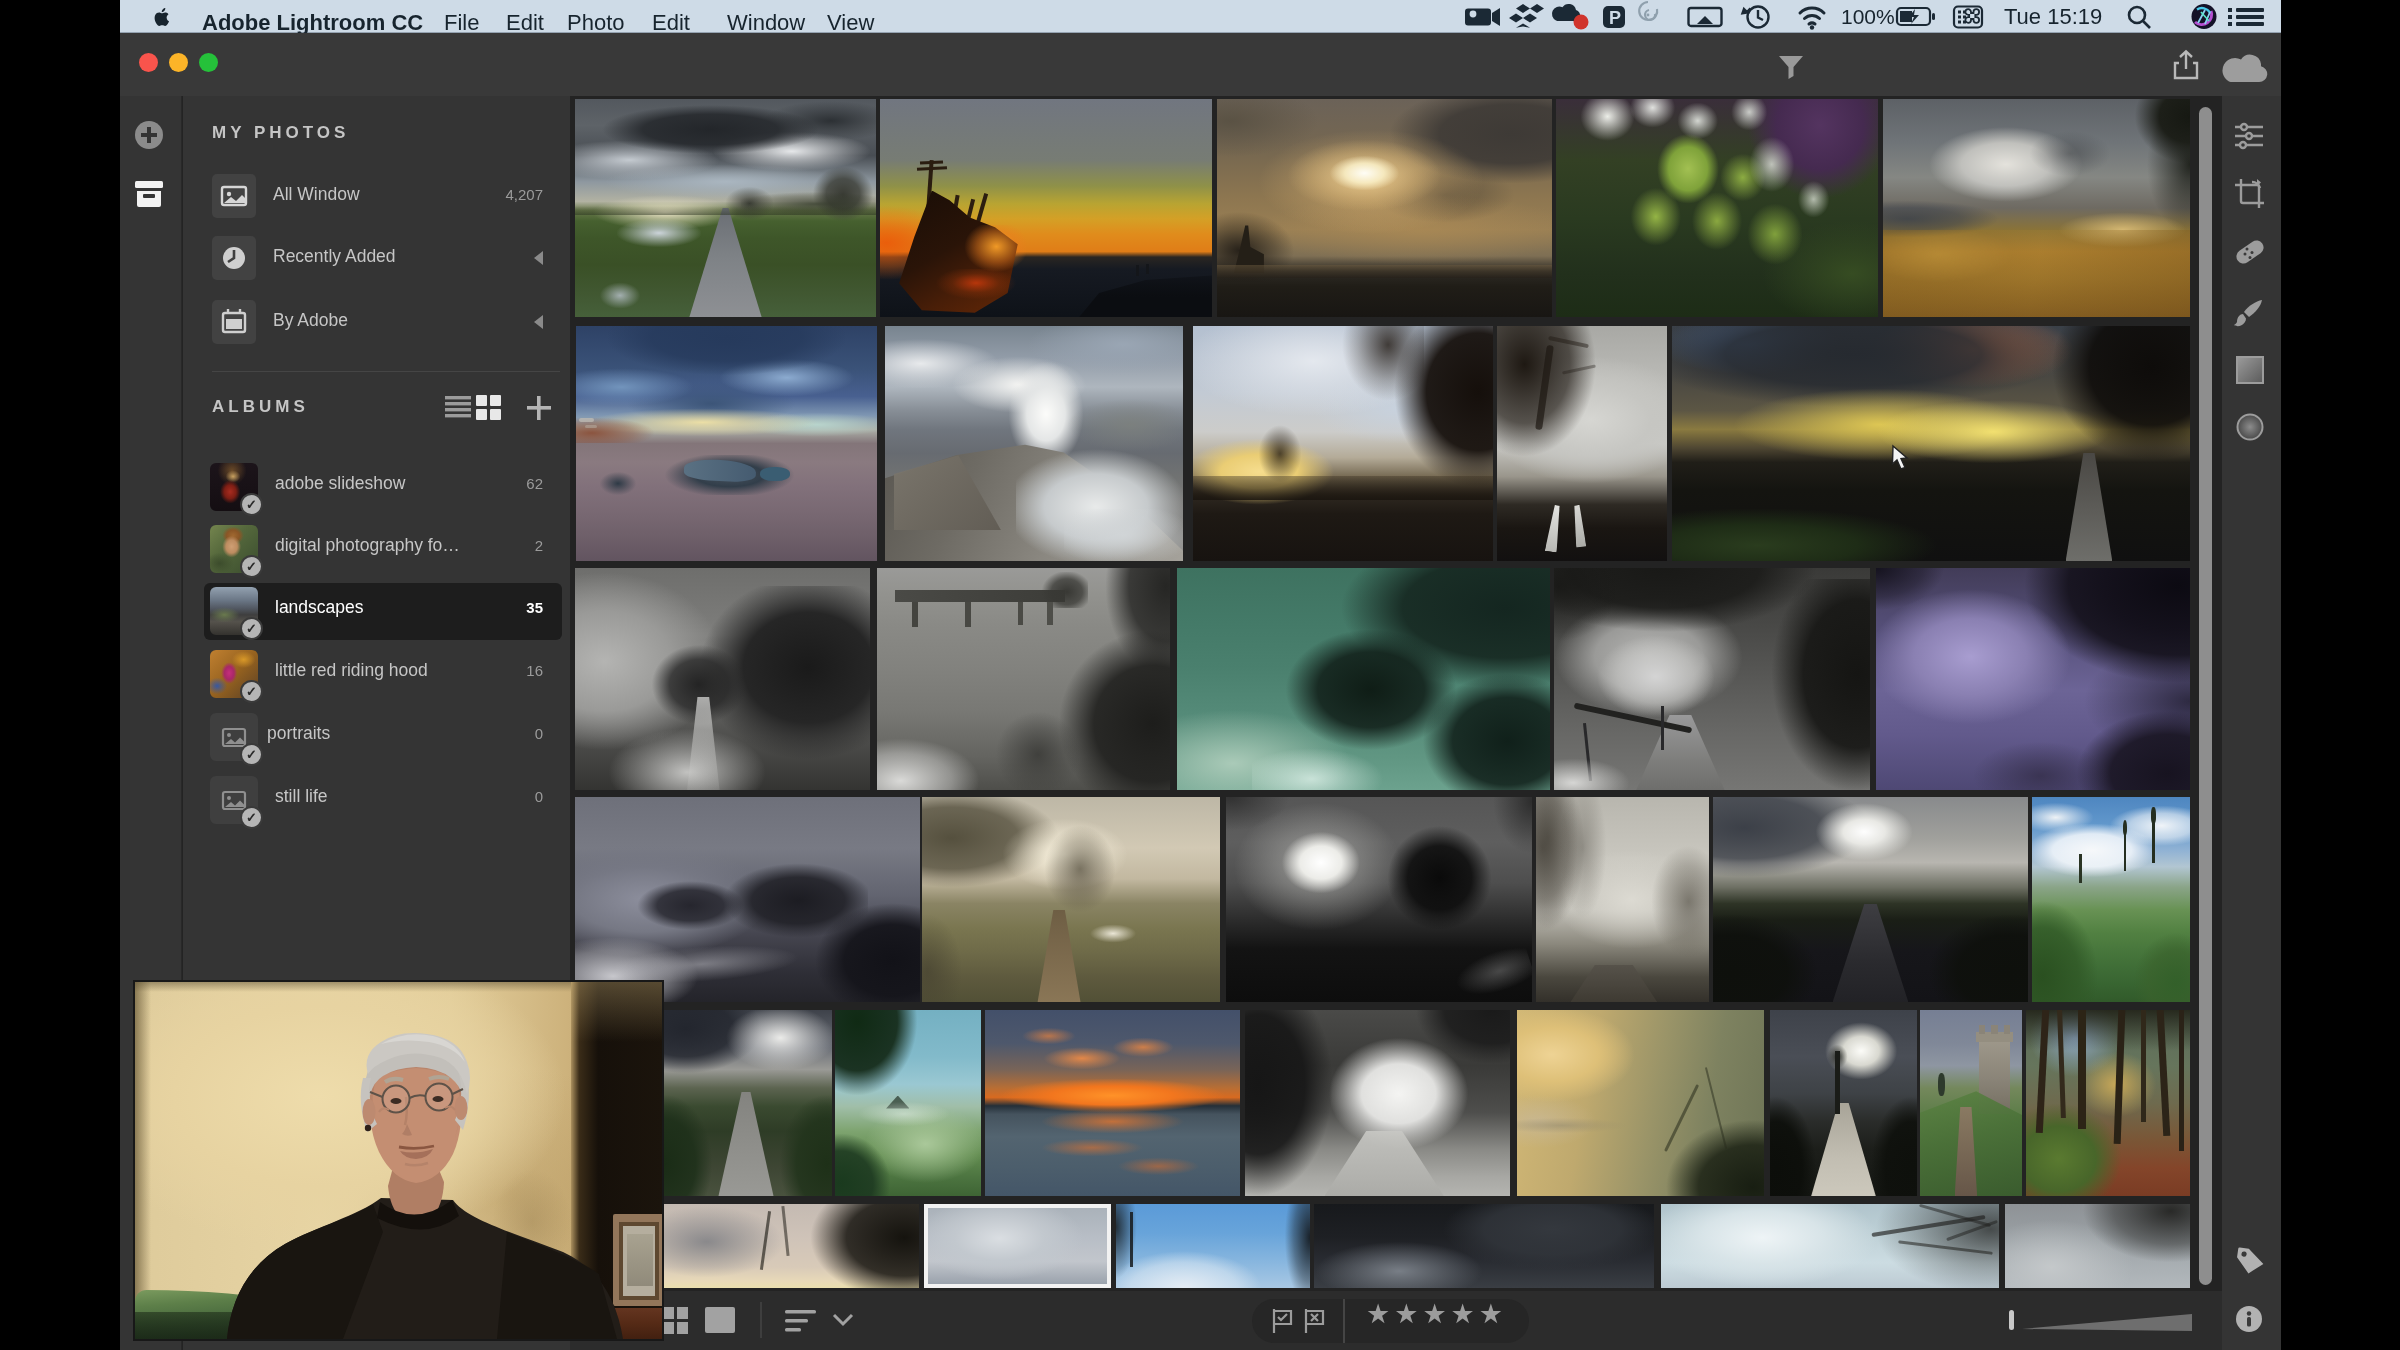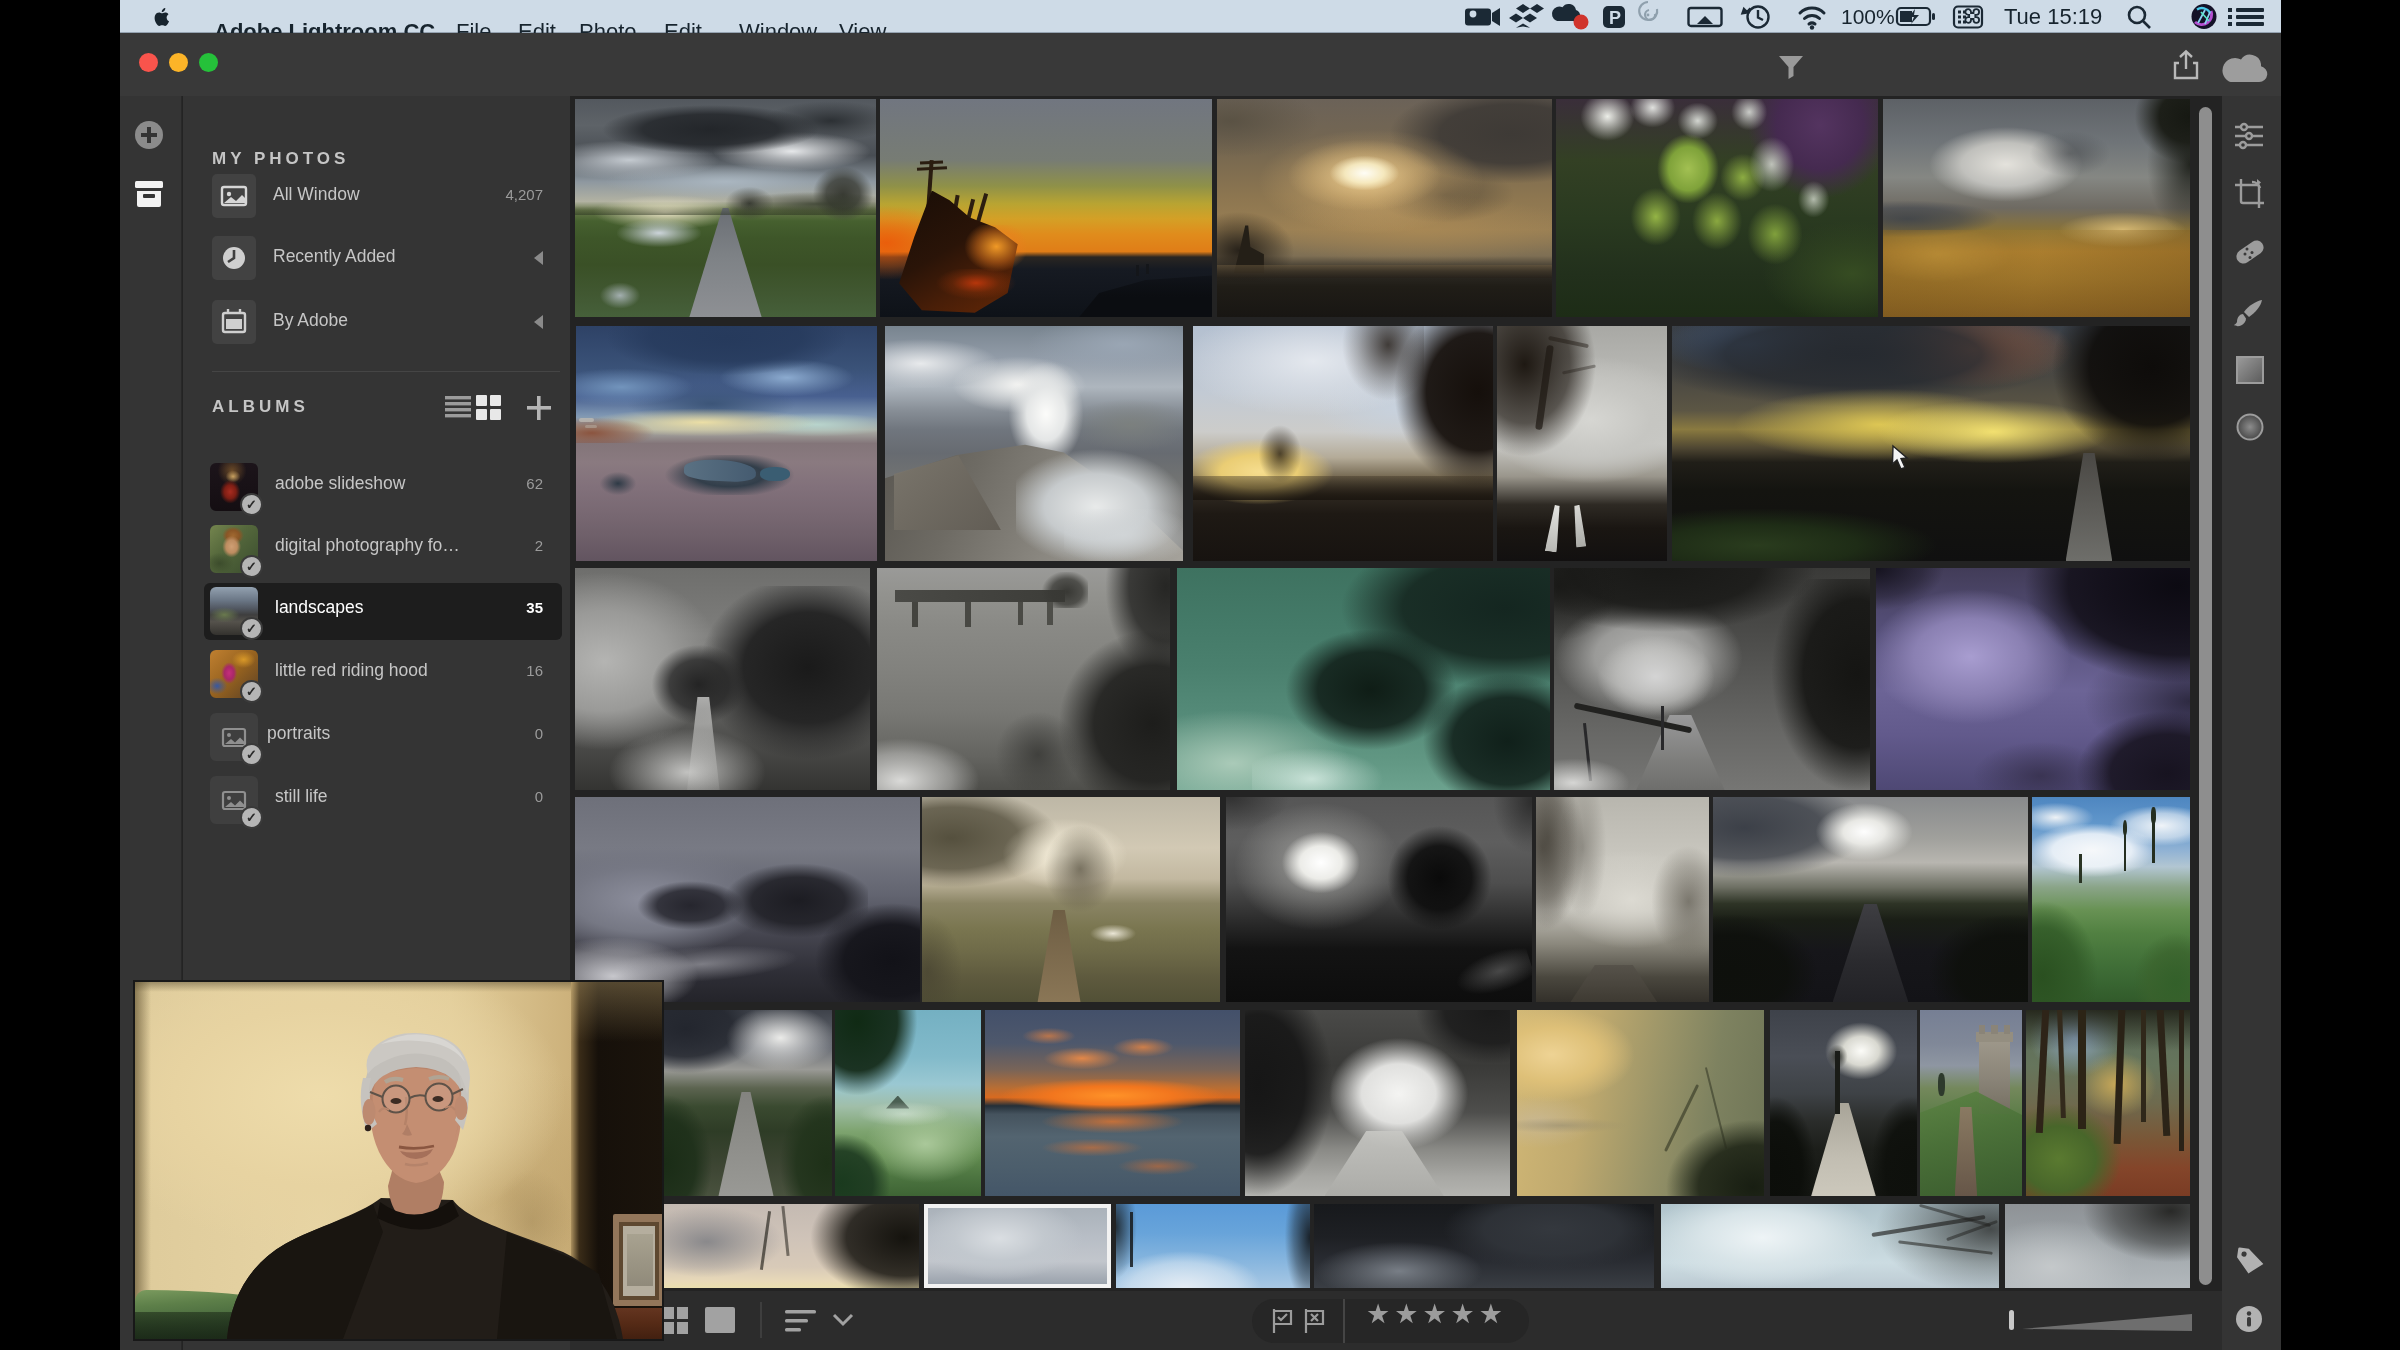--- a/index.html
+++ b/index.html
@@ -1,21 +1,21 @@
 <!DOCTYPE html>
 <html><head>
 <meta charset="utf-8">
 <style>
 html,body{margin:0;padding:0;background:#000;width:2400px;height:1350px;overflow:hidden;}
 *{box-sizing:border-box;font-family:"Liberation Sans",sans-serif;}
 #stage{position:absolute;left:0;top:0;width:2400px;height:1350px;background:#000;}
 #screen{position:absolute;left:120px;top:0;width:2161px;height:1350px;background:#232323;overflow:hidden;}
 
 #menubar{position:absolute;left:0;top:0;width:2161px;height:33px;background:#cedbe7;color:#17242e;font-size:22px;box-shadow:inset 0 -1px 0 rgba(80,95,110,0.45);}
-#menubar .mi{position:absolute;top:17px;line-height:29px;margin-left:12px;}
+#menubar .mi{position:absolute;top:8px;line-height:29px;}
 
 #titlebar{position:absolute;left:0;top:33px;width:2161px;height:63px;background:#393939;}
 .tl{position:absolute;top:20px;width:19px;height:19px;border-radius:50%;}
 #searchbox{position:absolute;left:610px;top:11px;width:937px;height:44px;background:#2b2b2b;border:1px solid #525252;border-radius:3px;color:#9b9b9b;}
 
 #rail{position:absolute;left:0;top:96px;width:62px;height:1254px;background:#343434;border-right:1px solid #282828;}
 
 #sidebar{position:absolute;left:63px;top:96px;width:387px;height:1254px;background:#343434;color:#c9c9c9;}
 
 #grid{position:absolute;left:450px;top:96px;width:1652px;height:1195px;background:#232323;}
@@ -505,21 +505,21 @@
     <div style="position:absolute;left:27px;top:31px;width:4px;height:16px;background:#343434;"></div>
     <svg style="position:absolute;left:13px;top:83px" width="32" height="30" viewBox="0 0 32 30">
           <g fill="#f2f2f2">
             <rect x="2" y="2" width="28" height="7" rx="1.5"></rect>
             <path d="M4 12h24v14a2 2 0 0 1-2 2H6a2 2 0 0 1-2-2z"></path>
           </g>
           <rect x="10" y="15" width="12" height="4" rx="1" fill="#343434"></rect>
         </svg>
   </div>
   <div id="sidebar">
-    <div class="hdr" style="position:absolute;left:29px;top:27px;margin-top:26px;">MY PHOTOS</div>
+    <div class="hdr" style="position:absolute;left:29px;top:27px;">MY PHOTOS</div>
     <div class="tile" style="left:29px;top:78px;"><svg width="44" height="44" viewBox="0 0 44 44">
             <g>
               <rect x="10" y="13" width="24" height="18" rx="2" fill="none" stroke="#d6d6d6" stroke-width="2.4"></rect>
               <circle cx="17" cy="20" r="2.2" fill="#d6d6d6"></circle>
               <path d="M12 29l7-6 5 4 6-6 4 4v4z" fill="#d6d6d6"></path>
             </g>
           </svg></div>
     <div class="itxt" style="left:90px;top:88px;">All Window</div>
     <div class="icnt" style="top:90px;">4,207</div>
     <div class="tile" style="left:29px;top:140px;"><svg width="44" height="44" viewBox="0 0 44 44">

